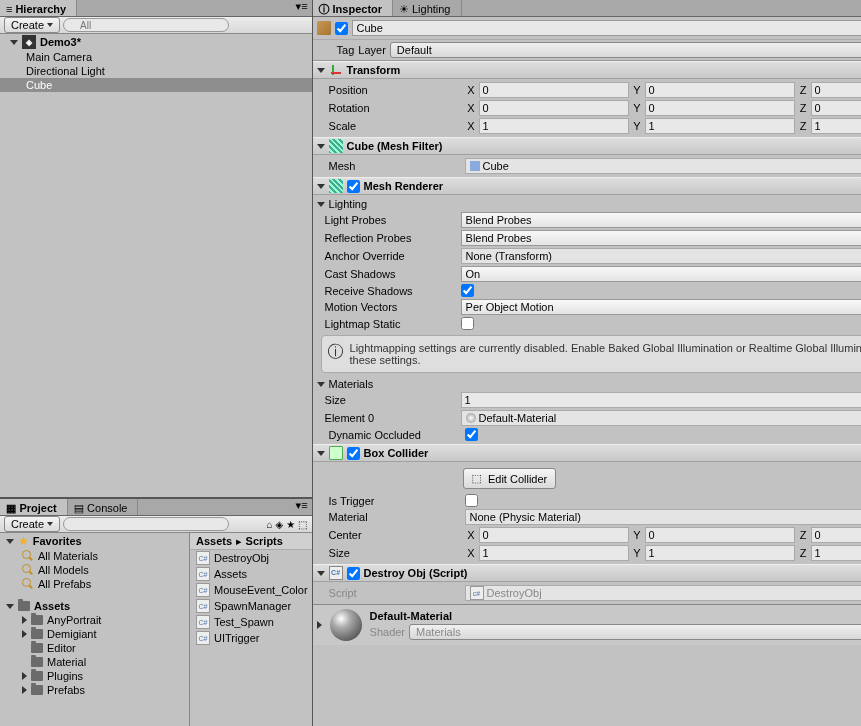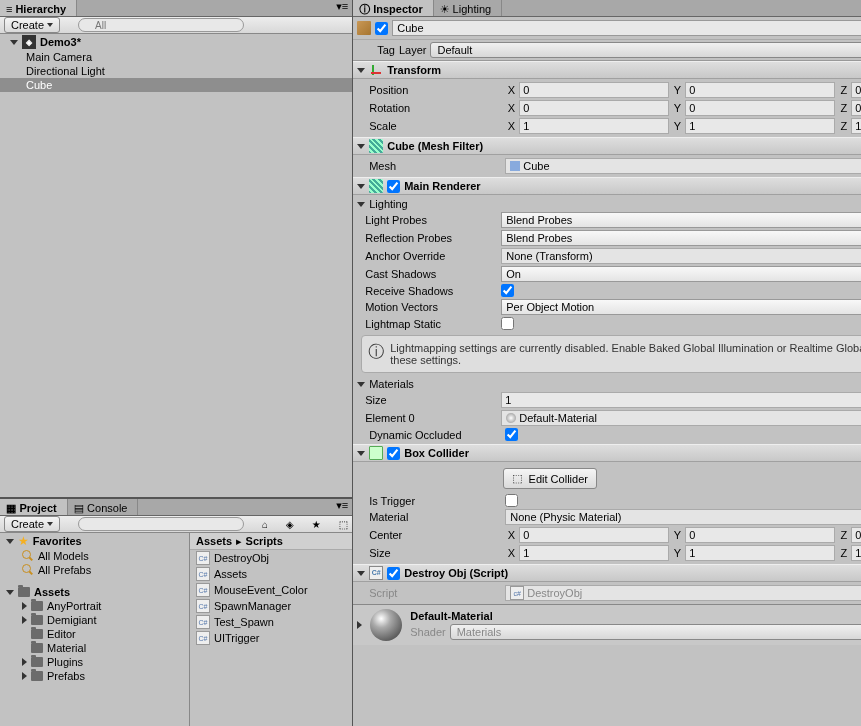--- a/index.html
+++ b/index.html
@@ -7,21 +7,21 @@
 
 
 .left-col { width: 454px; display: flex; flex-direction: column; border-right: 1px solid #555; }
 
 
 .tab-bar { height: 17px; background: #a8a8a8; display: flex; border-bottom: 1px solid #666; }
 .tab { padding: 2px 10px 0 6px; background: #c2c2c2; border-right: 1px solid #888; display: flex; align-items: center; gap: 3px; font-weight: bold; cursor: pointer; }
 .tab.inactive { background: #a8a8a8; font-weight: normal; }
 
 
-.toolbar { height: 17px; background: linear-gradient(#ededed,#d8d8d8); border-bottom: 1px solid #888; display: flex; align-items: center; padding: 0 4px; gap: 18px; }
+.toolbar { height: 17px; background: linear-gradient(#ededed,#d8d8d8); border-bottom: 1px solid #888; display: flex; align-items: center; padding: 0 4px; gap: 3px; }
 .create-btn { padding: 1px 6px; background: linear-gradient(#f5f5f5,#dadada); border: 1px solid #888; border-radius: 3px; font-size: 10px; cursor: pointer; display: flex; align-items: center; gap: 3px; }
 .search-field { flex: 1; height: 14px; background: #e8e8e8; border: 1px solid #999; border-radius: 8px; padding: 0 16px; font-size: 10px; position: relative; }
 
 
 .hierarchy { flex: 1; background: #c2c2c2; }
 .hrow { padding: 1px 0 1px 10px; display: flex; align-items: center; gap: 4px; cursor: pointer; }
 .hrow.scene { font-weight: bold; }
 .hrow.indent { padding-left: 26px; }
 .hrow.selected { background: #8e8e8e; color: #fff; }
 
@@ -163,20 +163,24 @@
     </div>
     <div class="project-body">
       <div class="project-tree">
         <div class="prow">
           <span class="i-fold open"></span>
           <span class="i-star">★</span>
           <b>Favorites</b>
         </div>
         <div class="prow indent1">
             <span class="i-search"></span>
+            <span>All Materials</span>
+          </div>
+        <div class="prow indent1">
+            <span class="i-search"></span>
             <span>All Models</span>
           </div>
         <div class="prow indent1">
             <span class="i-search"></span>
             <span>All Prefabs</span>
           </div>
         <div style="height:8px"></div>
         <div class="prow">
           <span class="i-fold open"></span>
           <span class="i-folder"></span>
@@ -325,21 +329,21 @@
           <span>Cube</span>
         </div>
 
     </div>
   </div>
 
   <div class="comp-header">
     <span class="i-fold open"></span>
     <span class="i-mesh"></span>
     <input type="checkbox" checked="" style="">
-    <span>Main Renderer</span>
+    <span>Mesh Renderer</span>
 
   </div>
   <div class="props">
     <div class="foldout">
         <span class="i-fold open"></span>
         <span>Lighting</span>
       </div>
     <div class="prop-row prop-sub">
         <span class="prop-label">Light Probes</span>
         <div class="dd-field">

